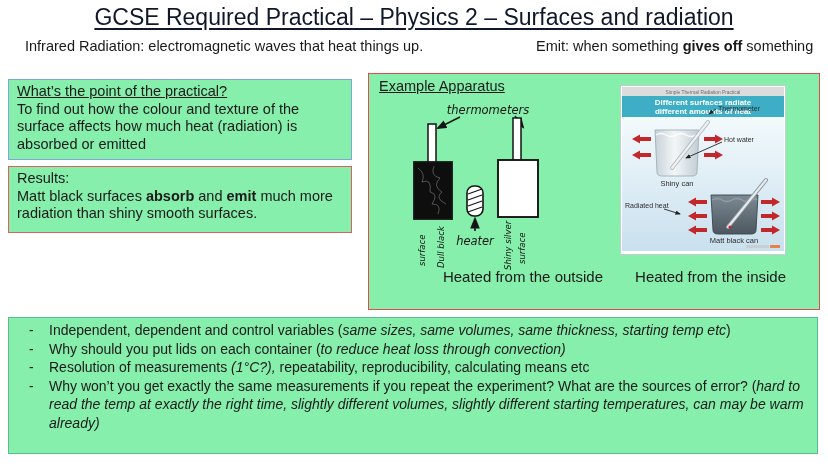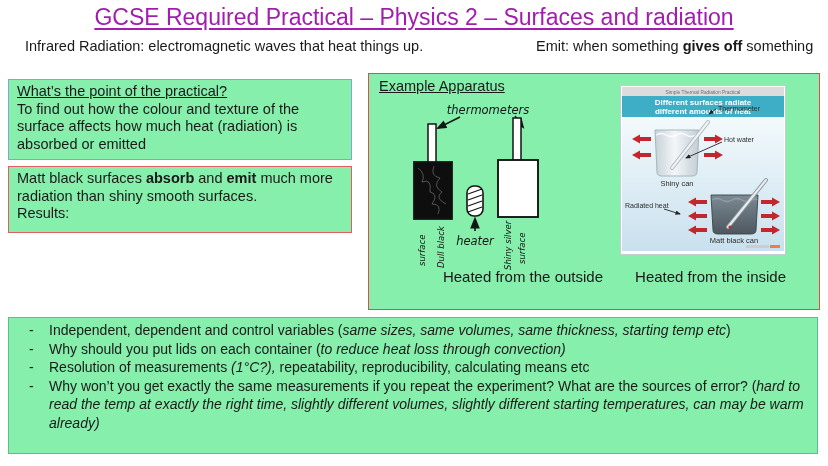--- a/index.html
+++ b/index.html
@@ -1,20 +1,20 @@
 <!DOCTYPE html>
 <html><head>
 <meta charset="utf-8">
 <style>
   html,body { margin:0; padding:0; background:#fff; }
   .slide { position:relative; width:828px; height:466px; background:#ffffff;
            font-family:"Liberation Sans", sans-serif; color:#1a1a1a; overflow:hidden; }
 
   .title { position:absolute; top:4px; left:0; right:0; text-align:center;
-           font-size:23px; color:#a21caf; }
+           font-size:23px; color:#0f172a; }
   .title span { text-decoration:underline; text-underline-offset:3px; }
 
   .intro { position:absolute; left:25px; top:37px; width:806px; font-size:14.5px; line-height:18px; }
   .intro-line1 { position:relative; white-space:nowrap; }
   .intro-emit { position:absolute; left:511px; top:0; }
   .b { font-weight:bold; }
   .it { font-style:italic; }
 
   .box { position:absolute; box-sizing:border-box; background:#86efac;
          font-size:14.5px; line-height:17.5px; padding:3px 8px; }
@@ -56,22 +56,22 @@
       <span class="intro-emit"><span>Emit: when something </span><span class="b">gives off</span><span> something</span></span>
     </div>
   </div>
 
   <div class="box point-box">
     <div class="box-heading">What’s the point of the practical?</div>
     <div>To find out how the colour and texture of the surface affects how much heat (radiation) is absorbed or emitted</div>
   </div>
 
   <div class="box results-box">
+    <div>Results:</div>
     <div><span>Matt black surfaces </span><span class="b">absorb</span><span> and </span><span class="b">emit</span><span> much more radiation than shiny smooth surfaces.</span></div>
-    <div>Results:</div>
   </div>
 
   <div class="box apparatus-box">
     <div class="apparatus-heading">Example Apparatus</div>
   </div>
 
   <svg class="sketch-svg" width="215" height="172" viewBox="0 0 215 172">
     <defs>
       <marker id="ah" markerWidth="9" markerHeight="9" refX="6" refY="3" orient="auto">
         <path d="M0,0 L7.5,3 L0,6 Z" fill="#151515"></path>

